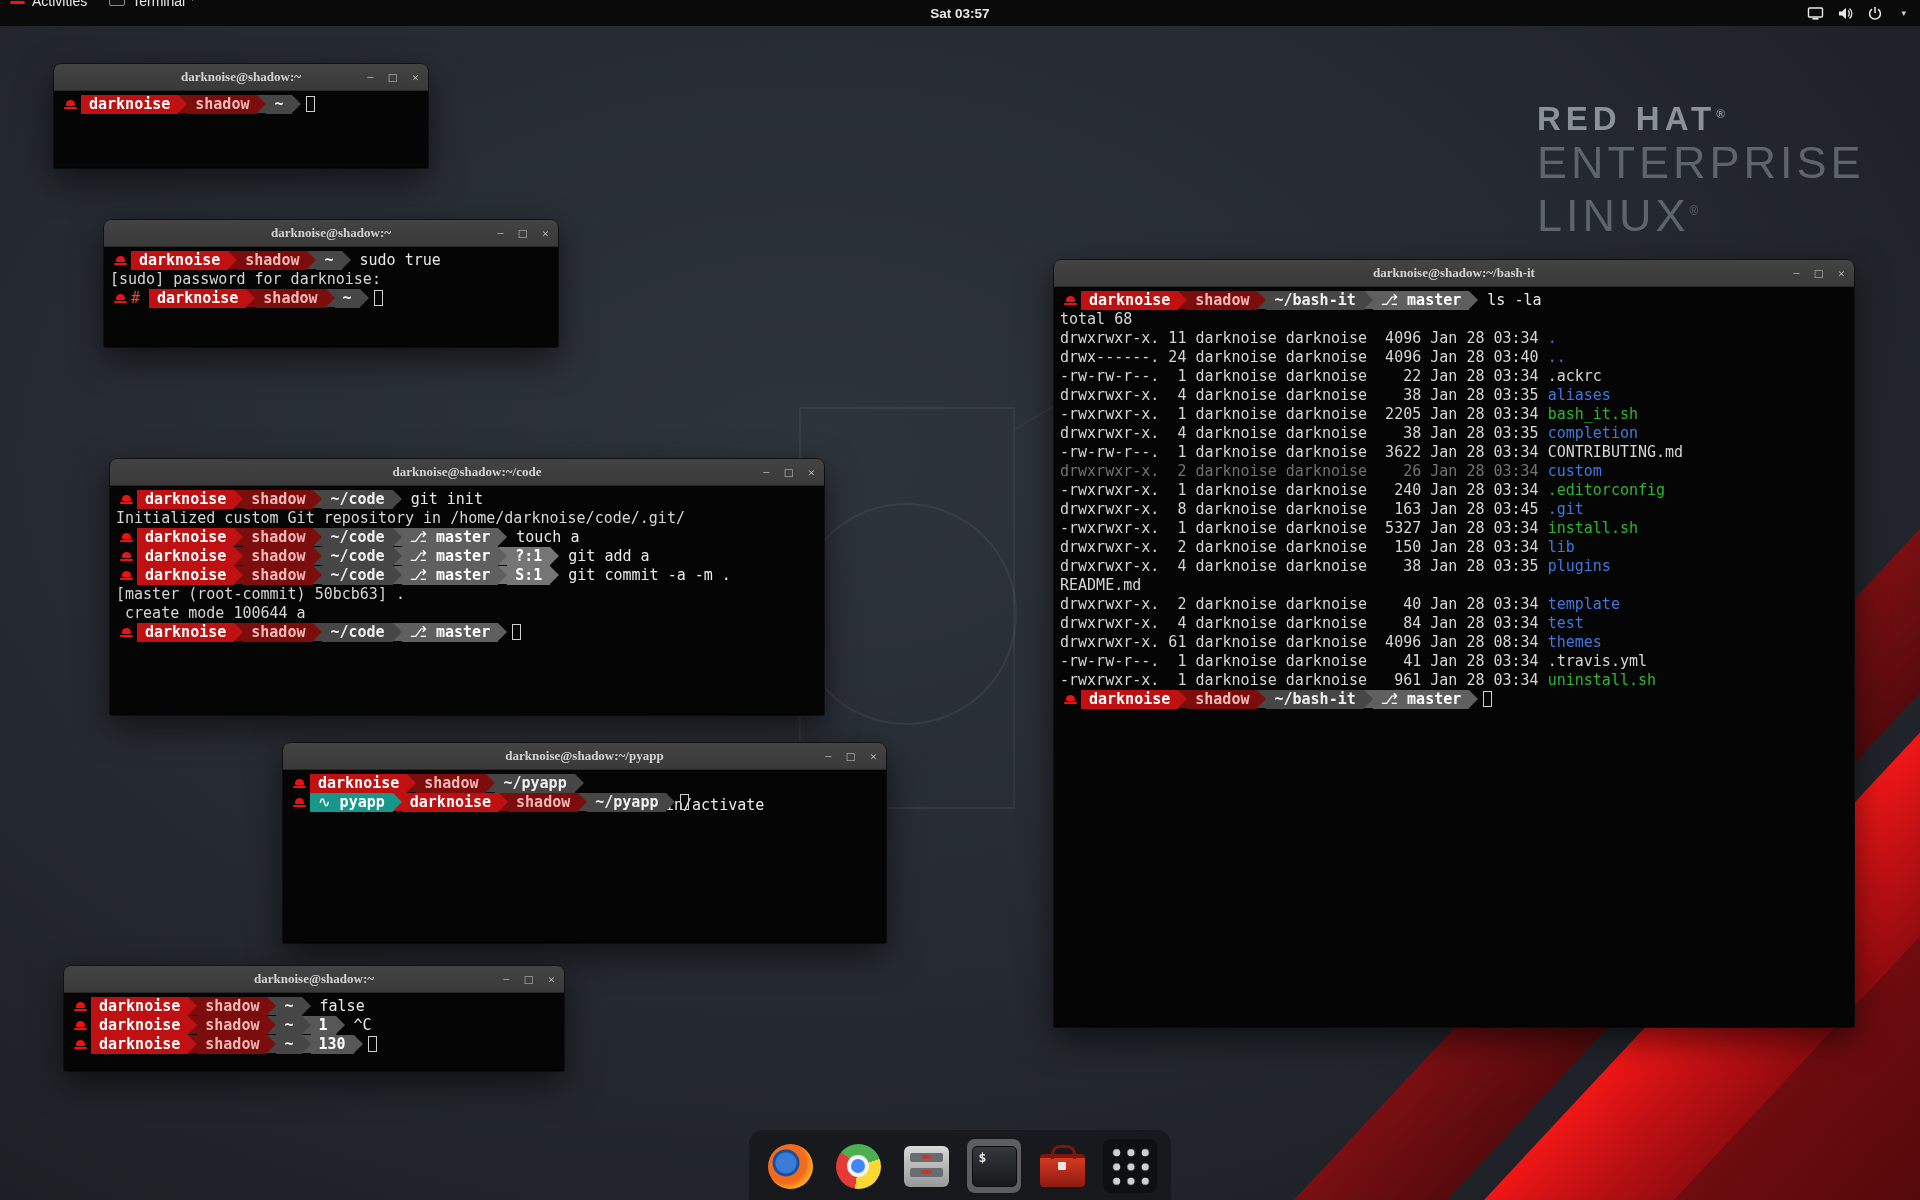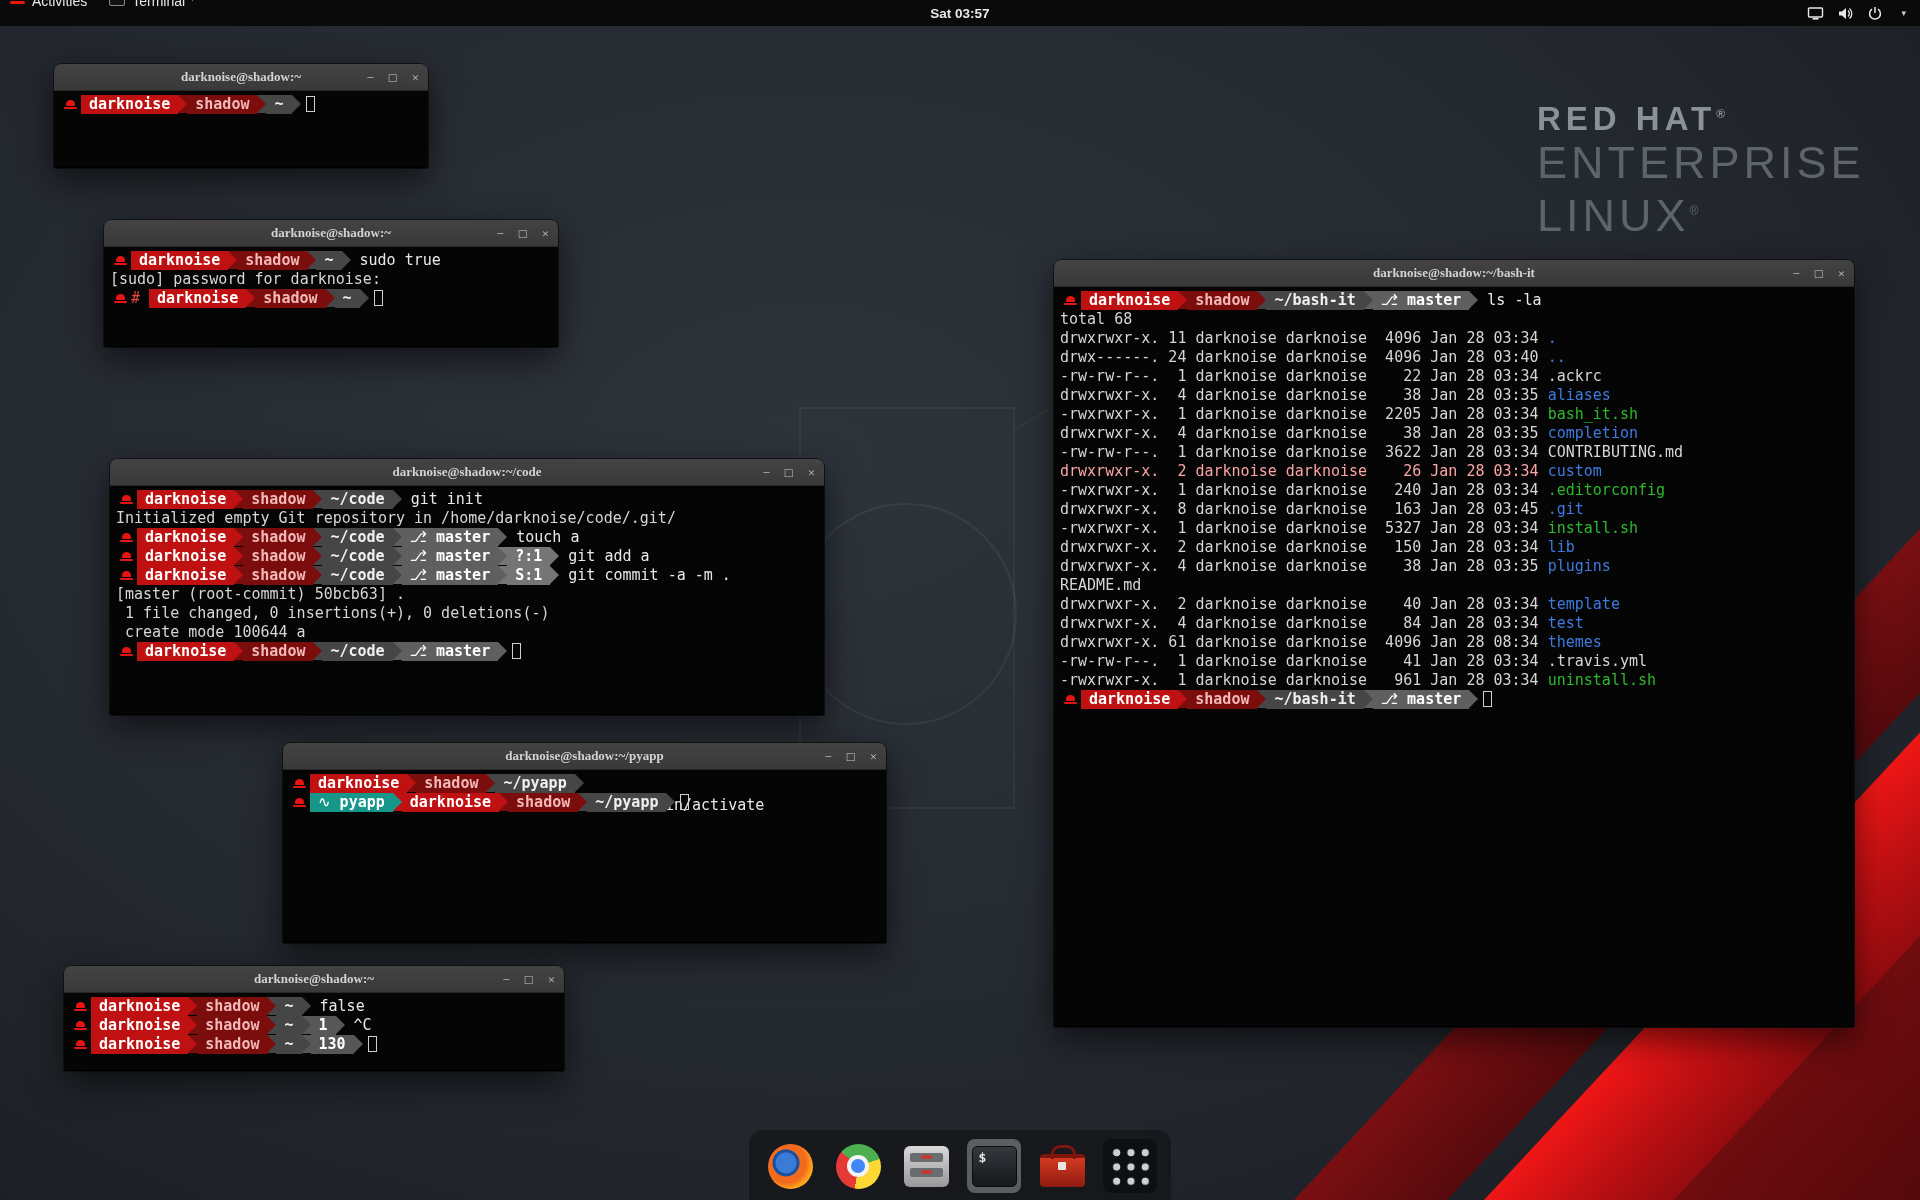--- a/index.html
+++ b/index.html
@@ -245,21 +245,21 @@
           <span class="os-icon"><span class="hat"></span></span>
           <span class="seg" style="background: rgb(191, 17, 17); color: rgb(255, 255, 255);">darknoise</span>
           <span class="arrow" style="border-left-color: rgb(191, 17, 17); background-color: rgb(124, 13, 13);"></span>
           <span class="seg" style="background: rgb(124, 13, 13); color: rgb(243, 185, 185);">shadow</span>
           <span class="arrow" style="border-left-color: rgb(124, 13, 13); background-color: rgb(70, 70, 70);"></span>
           <span class="seg" style="background: rgb(70, 70, 70); color: rgb(240, 240, 240);">~/code</span>
           <span class="arrow" style="border-left-color: rgb(70, 70, 70);"></span>
           <span class="cmd" style="color: rgb(233, 233, 233);"> git init</span>
         </div>
         <div class="term-line">
-          <span class="txt" style="color: rgb(214, 214, 214);">Initialized empty Git repository in /home/darknoise/code/.git/</span>
+          <span class="txt" style="color: rgb(214, 214, 214);">Initialized custom Git repository in /home/darknoise/code/.git/</span>
         </div>
         <div class="term-line">
           <span class="os-icon"><span class="hat"></span></span>
           <span class="seg" style="background: rgb(191, 17, 17); color: rgb(255, 255, 255);">darknoise</span>
           <span class="arrow" style="border-left-color: rgb(191, 17, 17); background-color: rgb(124, 13, 13);"></span>
           <span class="seg" style="background: rgb(124, 13, 13); color: rgb(243, 185, 185);">shadow</span>
           <span class="arrow" style="border-left-color: rgb(124, 13, 13); background-color: rgb(70, 70, 70);"></span>
           <span class="seg" style="background: rgb(70, 70, 70); color: rgb(240, 240, 240);">~/code</span>
           <span class="arrow" style="border-left-color: rgb(70, 70, 70); background-color: rgb(95, 95, 95);"></span>
           <span class="seg" style="background: rgb(95, 95, 95); color: rgb(255, 255, 255);"><span class="seg-ic">⎇ </span>master</span>
@@ -289,23 +289,20 @@
           <span class="seg" style="background: rgb(70, 70, 70); color: rgb(240, 240, 240);">~/code</span>
           <span class="arrow" style="border-left-color: rgb(70, 70, 70); background-color: rgb(95, 95, 95);"></span>
           <span class="seg" style="background: rgb(95, 95, 95); color: rgb(255, 255, 255);"><span class="seg-ic">⎇ </span>master</span>
           <span class="arrow" style="border-left-color: rgb(95, 95, 95); background-color: rgb(117, 117, 117);"></span>
           <span class="seg" style="background: rgb(117, 117, 117); color: rgb(255, 255, 255);">S:1</span>
           <span class="arrow" style="border-left-color: rgb(117, 117, 117);"></span>
           <span class="cmd" style="color: rgb(233, 233, 233);"> git commit -a -m .</span>
         </div>
         <div class="term-line">
           <span class="txt" style="color: rgb(214, 214, 214);">[master (root-commit) 50bcb63] .</span>
-        </div>
-        <div class="term-line">
-          <span class="txt" style="color: rgb(214, 214, 214);"> 1 file changed, 0 insertions(+), 0 deletions(-)</span>
         </div>
         <div class="term-line">
           <span class="txt" style="color: rgb(214, 214, 214);"> create mode 100644 a</span>
         </div>
         <div class="term-line">
           <span class="os-icon"><span class="hat"></span></span>
           <span class="seg" style="background: rgb(191, 17, 17); color: rgb(255, 255, 255);">darknoise</span>
           <span class="arrow" style="border-left-color: rgb(191, 17, 17); background-color: rgb(124, 13, 13);"></span>
           <span class="seg" style="background: rgb(124, 13, 13); color: rgb(243, 185, 185);">shadow</span>
           <span class="arrow" style="border-left-color: rgb(124, 13, 13); background-color: rgb(70, 70, 70);"></span>
@@ -447,21 +444,21 @@
         </div>
         <div class="term-line">
           <span class="pre" style="color: rgb(214, 214, 214);">drwxrwxr-x.  4 darknoise darknoise    38 Jan 28 03:35 </span>
           <span class="txt" style="color: rgb(63, 122, 224);">completion</span>
         </div>
         <div class="term-line">
           <span class="pre" style="color: rgb(214, 214, 214);">-rw-rw-r--.  1 darknoise darknoise  3622 Jan 28 03:34 </span>
           <span class="txt" style="color: rgb(214, 214, 214);">CONTRIBUTING.md</span>
         </div>
         <div class="term-line">
-          <span class="pre" style="color: #fca5a5;">drwxrwxr-x.  2 darknoise darknoise    26 Jan 28 03:34 </span>
+          <span class="pre" style="color: #737373;">drwxrwxr-x.  2 darknoise darknoise    26 Jan 28 03:34 </span>
           <span class="txt" style="color: rgb(63, 122, 224);">custom</span>
         </div>
         <div class="term-line">
           <span class="pre" style="color: rgb(214, 214, 214);">-rwxrwxr-x.  1 darknoise darknoise   240 Jan 28 03:34 </span>
           <span class="txt" style="color: rgb(46, 184, 46);">.editorconfig</span>
         </div>
         <div class="term-line">
           <span class="pre" style="color: rgb(214, 214, 214);">drwxrwxr-x.  8 darknoise darknoise   163 Jan 28 03:45 </span>
           <span class="txt" style="color: rgb(63, 122, 224);">.git</span>
         </div>

